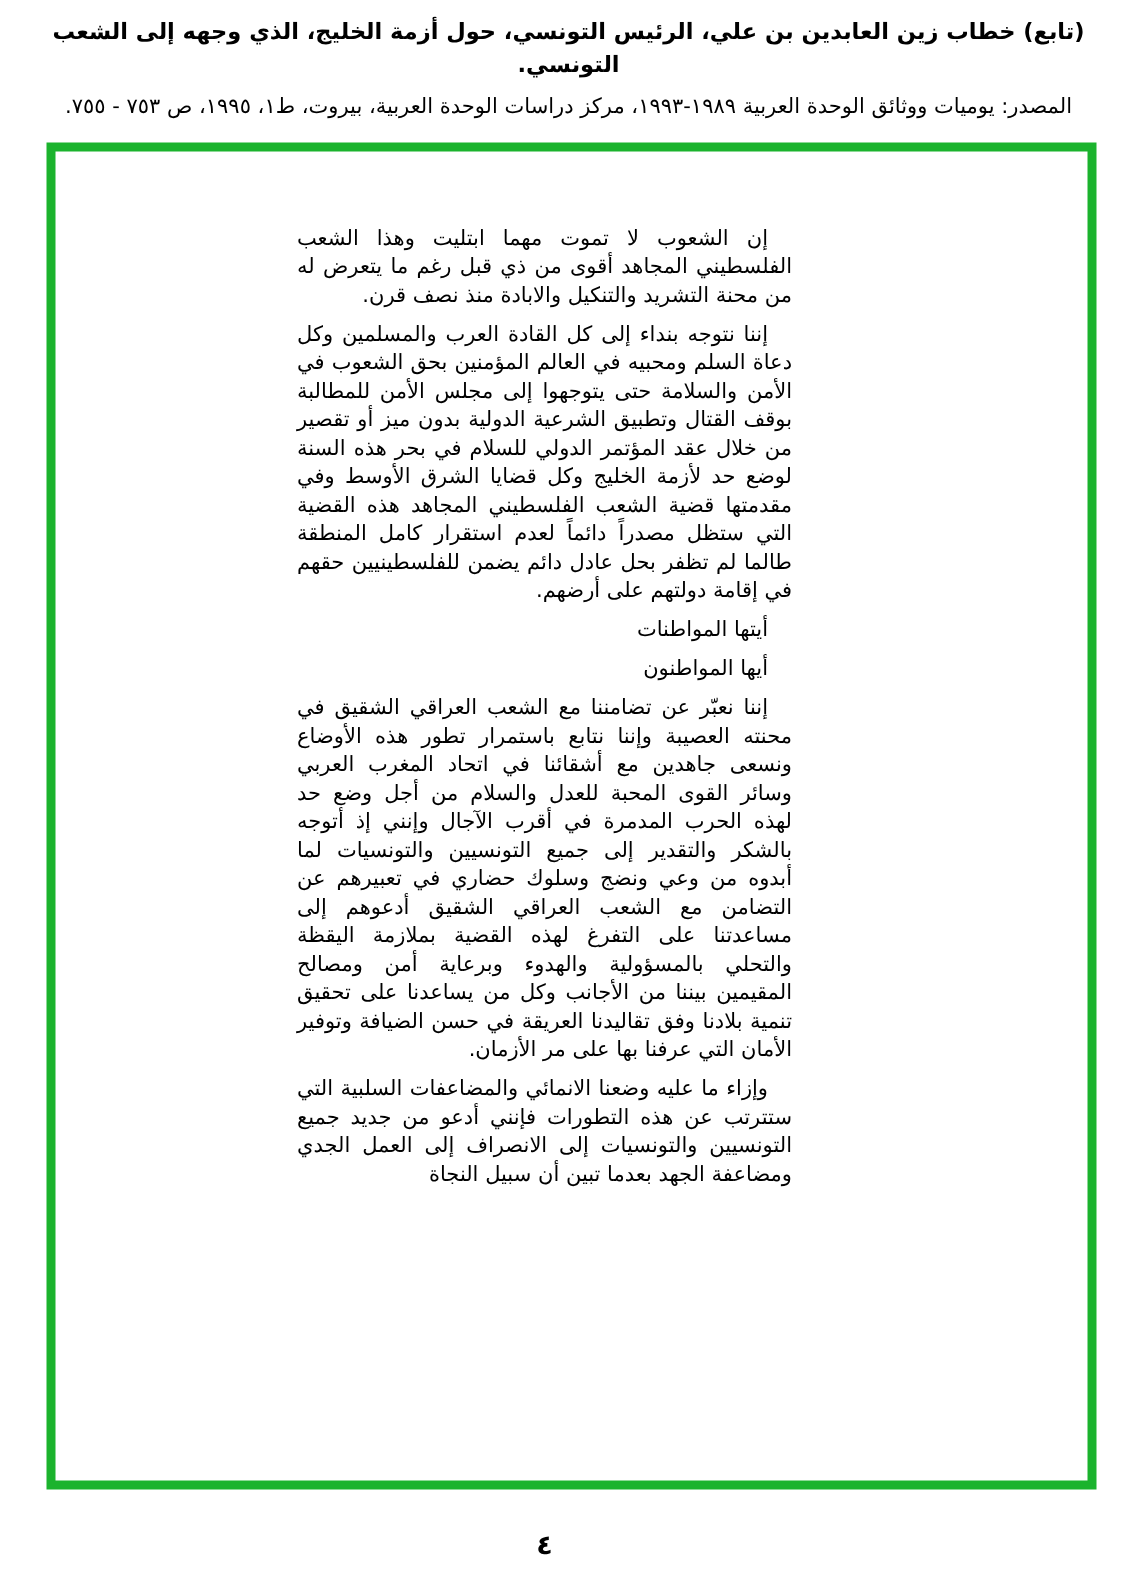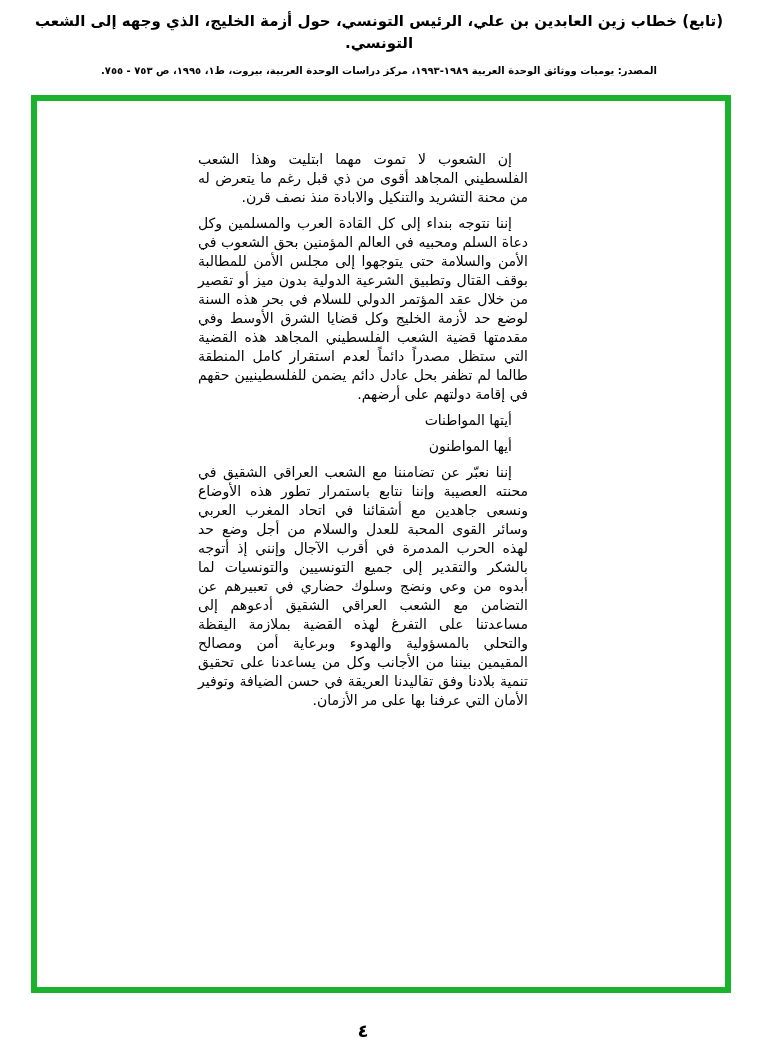--- a/index.html
+++ b/index.html
@@ -24,22 +24,22 @@
     direction: rtl;
     text-align: center;
   }
   .header-title {
     font-size: 15px;
     font-weight: bold;
     line-height: 22px;
   }
   .header-source {
     margin-top: 9px;
-    font-size: 10px;
-    font-weight: bold;
+    font-size: 14px;
+    font-weight: normal;
     line-height: 16px;
   }
   .highlight-box {
     position: absolute;
     left: 31px;
     top: 95px;
     width: 700px;
     height: 898px;
     border: 6px solid #1bb32d;
     box-sizing: border-box;
@@ -86,17 +86,18 @@
   </div>
 
   <div class="highlight-box"></div>
 
   <div class="document-body">
     <p class="paragraph">إن الشعوب لا تموت مهما ابتليت وهذا الشعب الفلسطيني المجاهد أقوى من ذي قبل رغم ما يتعرض له من محنة التشريد والتنكيل والابادة منذ نصف قرن.</p>
     <p class="paragraph">إننا نتوجه بنداء إلى كل القادة العرب والمسلمين وكل دعاة السلم ومحبيه في العالم المؤمنين بحق الشعوب في الأمن والسلامة حتى يتوجهوا إلى مجلس الأمن للمطالبة بوقف القتال وتطبيق الشرعية الدولية بدون ميز أو تقصير من خلال عقد المؤتمر الدولي للسلام في بحر هذه السنة لوضع حد لأزمة الخليج وكل قضايا الشرق الأوسط وفي مقدمتها قضية الشعب الفلسطيني المجاهد هذه القضية التي ستظل مصدراً دائماً لعدم استقرار كامل المنطقة طالما لم تظفر بحل عادل دائم يضمن للفلسطينيين حقهم في إقامة دولتهم على أرضهم.</p>
     <p class="salutation">أيتها المواطنات</p>
     <p class="salutation">أيها المواطنون</p>
     <p class="paragraph">إننا نعبّر عن تضامننا مع الشعب العراقي الشقيق في محنته العصيبة وإننا نتابع باستمرار تطور هذه الأوضاع ونسعى جاهدين مع أشقائنا في اتحاد المغرب العربي وسائر القوى المحبة للعدل والسلام من أجل وضع حد لهذه الحرب المدمرة في أقرب الآجال وإنني إذ أتوجه بالشكر والتقدير إلى جميع التونسيين والتونسيات لما أبدوه من وعي ونضج وسلوك حضاري في تعبيرهم عن التضامن مع الشعب العراقي الشقيق أدعوهم إلى مساعدتنا على التفرغ لهذه القضية بملازمة اليقظة والتحلي بالمسؤولية والهدوء وبرعاية أمن ومصالح المقيمين بيننا من الأجانب وكل من يساعدنا على تحقيق تنمية بلادنا وفق تقاليدنا العريقة في حسن الضيافة وتوفير الأمان التي عرفنا بها على مر الأزمان.</p>
+    <p class="paragraph">وإزاء ما عليه وضعنا الانمائي والمضاعفات السلبية التي ستترتب عن هذه التطورات فإنني أدعو من جديد جميع التونسيين والتونسيات إلى الانصراف إلى العمل الجدي ومضاعفة الجهد بعدما تبين أن سبيل النجاة</p>
   </div>
 
   <div class="page-number">٤</div>
 
 </div>
 
 </body></html>

